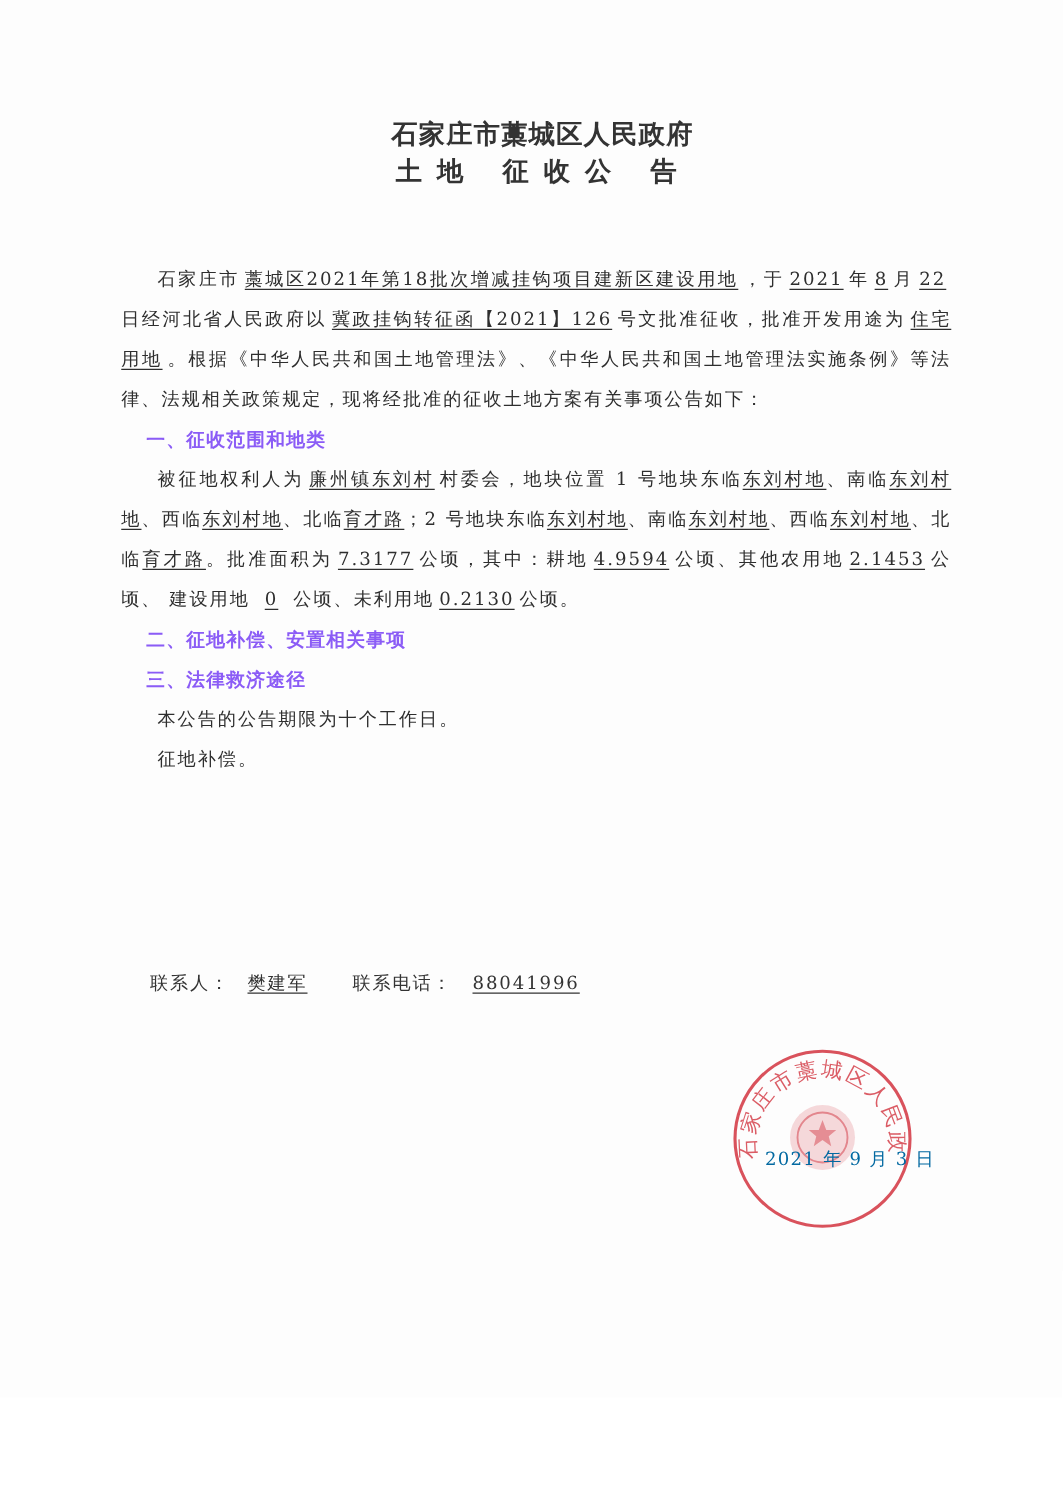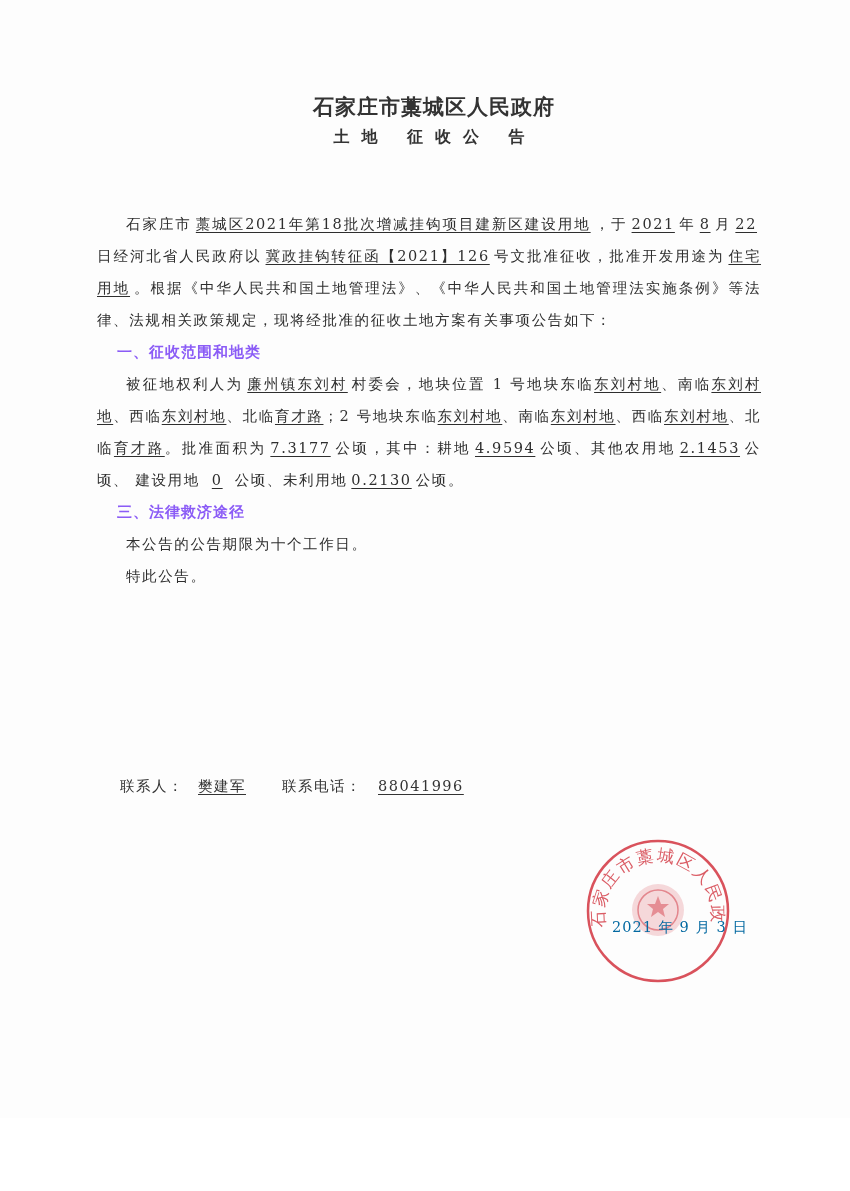--- a/index.html
+++ b/index.html
@@ -10,21 +10,21 @@
   }
   .page { position: absolute; left: 0; top: 0; width: 850px; height: 1118px; background: #fdfdfd; }
   .title-block { position: absolute; left: 0; top: 93px; width: 850px; text-align: center; }
   .title-1 {
     font-family: "DejaVu Sans", "Liberation Sans", sans-serif;
     font-weight: bold; font-size: 21px; letter-spacing: 1px; color: #333;
     margin-left: 18px; line-height: 28px;
   }
   .title-2 {
     font-family: "DejaVu Sans", "Liberation Sans", sans-serif;
-    font-weight: bold; font-size: 16px; letter-spacing: 12px; color: #333;
+    font-weight: bold; font-size: 21px; letter-spacing: 12px; color: #333;
     margin-left: 20px; line-height: 32px;
   }
   .body-text {
     position: absolute; left: 97px; top: 208px; width: 664px;
     font-size: 14.5px; line-height: 32px; letter-spacing: 1.6px; color: #2e2e2e;
   }
   .p { margin: 0; text-indent: 2em; text-align: justify; }
   .u { text-decoration: underline; text-underline-offset: 3px; padding: 0 4px; }
   .heading {
     font-family: "DejaVu Sans", "Liberation Sans", sans-serif;
@@ -58,25 +58,26 @@
   <div class="body-text">
     <p class="p">
       <span>石家庄市</span><span class="u">藁城区2021年第18批次增减挂钩项目建新区建设用地</span><span>，于</span><span class="u">2021</span><span>年</span><span class="u">8</span><span>月</span><span class="u">22</span><span>日经河北省人民政府以</span><span class="u">冀政挂钩转征函【2021】126</span><span>号文批准征收，批准开发用途为</span><span class="u">住宅用地</span><span>。根据《中华人民共和国土地管理法》、《中华人民共和国土地管理法实施条例》等法律、法规相关政策规定，现将经批准的征收土地方案有关事项公告如下：</span>
     </p>
 
     <p class="heading">一、征收范围和地类</p>
     <p class="p">
       <span>被征地权利人为</span><span class="u">廉州镇东刘村</span><span>村委会，地块位置 1 号地块东临</span><span class="u" style="padding:0">东刘村地</span><span>、南临</span><span class="u" style="padding:0">东刘村地</span><span>、西临</span><span class="u" style="padding:0">东刘村地</span><span>、北临</span><span class="u" style="padding:0">育才路</span><span>；2 号地块东临</span><span class="u" style="padding:0">东刘村地</span><span>、南临</span><span class="u" style="padding:0">东刘村地</span><span>、西临</span><span class="u" style="padding:0">东刘村地</span><span>、北临</span><span class="u" style="padding:0">育才路</span><span>。批准面积为</span><span class="u">7.3177</span><span>公顷，其中：耕地</span><span class="u">4.9594</span><span>公顷、其他农用地</span><span class="u">2.1453</span><span>公顷、 建设用地</span><span class="u" style="padding:0 12px">0</span><span>公顷、未利用地</span><span class="u">0.2130</span><span>公顷。</span>
     </p>
 
+    <p class="heading">二、征地补偿、安置相关事项</p>
 
     <p class="heading">三、法律救济途径</p>
 
     <p class="plain">本公告的公告期限为十个工作日。</p>
-    <p class="plain">特此公告。</p>
+    <p class="plain">征地补偿。</p>
   </div>
 
   <div class="contact">
     <span>联系人：</span><span class="u">樊建军</span><span class="gap"></span><span>联系电话：</span><span class="u" style="padding:0 16px">88041996</span>
   </div>
 
   <svg class="seal" viewBox="0 0 146 146" xmlns="http://www.w3.org/2000/svg">
     <defs>
       <path id="sealArc" d="M 22 95 A 54 54 0 1 1 124 95"></path>
     </defs>

